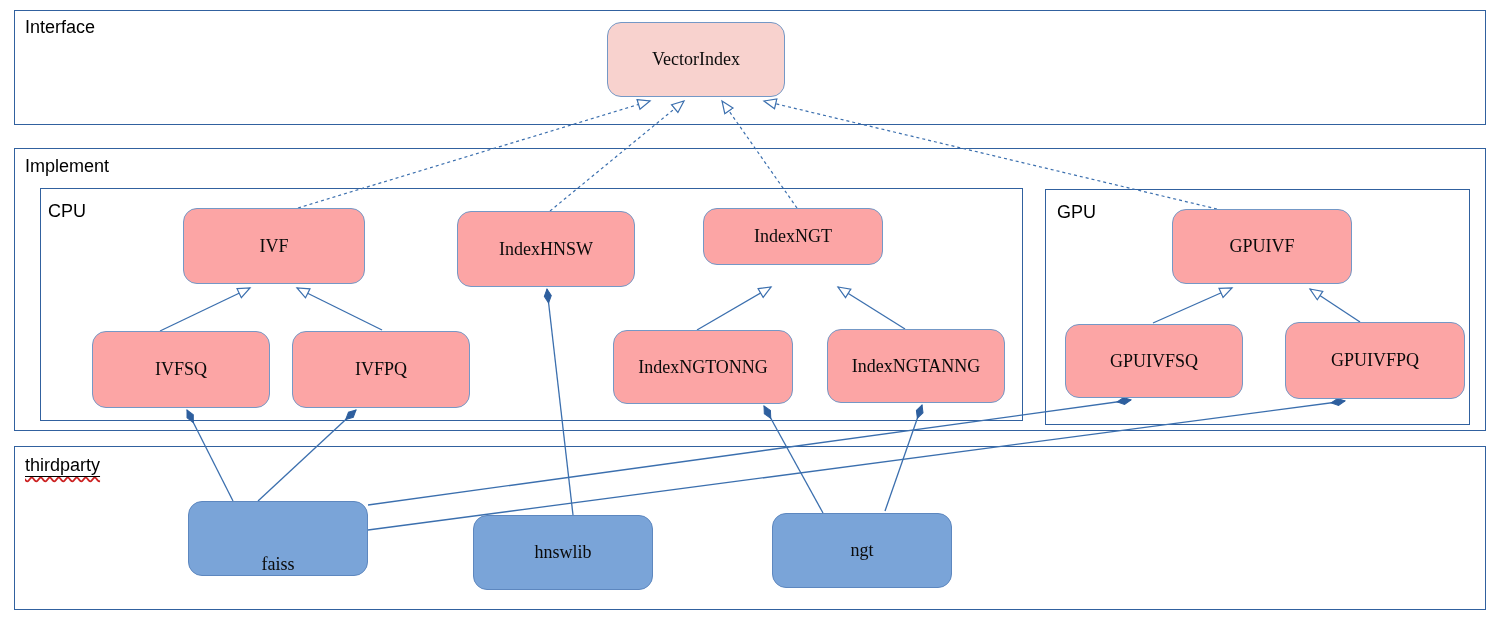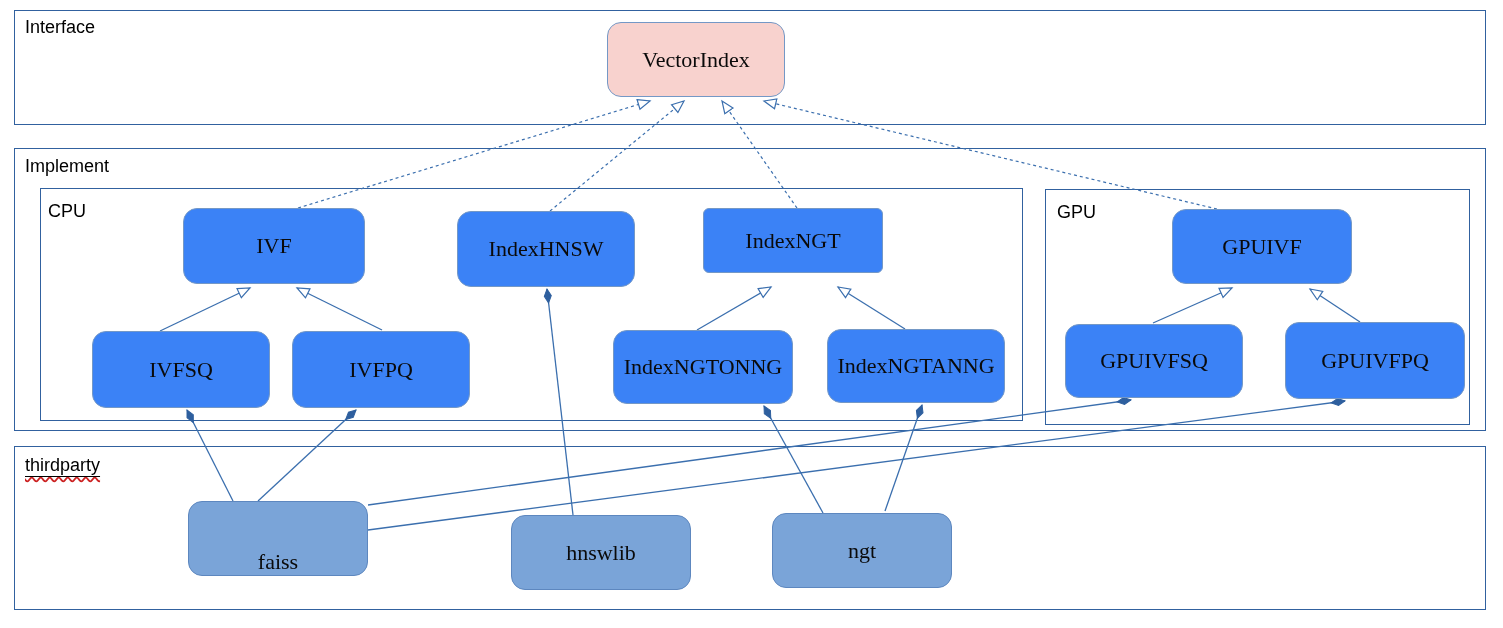--- a/index.html
+++ b/index.html
@@ -4,22 +4,22 @@
 <style>
   html,body{margin:0;padding:0;background:#ffffff;}
   .canvas{position:relative;width:1503px;height:628px;background:#ffffff;overflow:hidden;
           font-family:"Liberation Sans", sans-serif;}
   .container-box{position:absolute;border:1.5px solid #31619f;background:transparent;z-index:1;box-sizing:border-box;}
   .container-label{position:absolute;font-family:"Liberation Sans", sans-serif;font-size:18px;color:#000;z-index:4;white-space:nowrap;}
   .squiggle{text-decoration-line:underline;text-decoration-style:wavy;text-decoration-color:#cc2222;text-underline-offset:5px;}
   .squiggle .inner{text-decoration-line:underline;text-decoration-style:solid;text-decoration-color:#000;}
   .edges{position:absolute;left:0;top:0;z-index:2;}
   .node{position:absolute;border:1px solid #7498c6;border-radius:14px;display:flex;align-items:center;justify-content:center;
-        font-family:"Liberation Serif","DejaVu Serif",serif;font-size:22px;color:#0a0a0a;z-index:3;box-sizing:border-box;}
-  .green{background:#3b82f6;}
+        font-family:"Liberation Serif","DejaVu Serif",serif;font-size:18px;color:#0a0a0a;z-index:3;box-sizing:border-box;}
+  .green{background:#fca5a5;}
   .pink{background:#f8d2ce;}
   .blue{background:#7aa4d8;border-color:#5d87bf;}
 </style>
 </head>
 <body>
 
 <div class="canvas">
 
   <div class="container-box" style="left:14px;top:10px;width:1472px;height:115px;"></div>
   <span class="container-label" style="left:25px;top:17px;">Interface</span>
@@ -72,21 +72,21 @@
   </div>
 
   <div class="node green" style="left:183px;top:208px;width:182px;height:76px;">
     <span>IVF</span>
   </div>
 
   <div class="node green" style="left:457px;top:211px;width:178px;height:76px;">
     <span>IndexHNSW</span>
   </div>
 
-  <div class="node green" style="left:703px;top:208px;width:180px;height:65px;border-radius:6px;">
+  <div class="node green" style="left:703px;top:208px;width:180px;height:57px;">
     <span>IndexNGT</span>
   </div>
 
   <div class="node green" style="left:73px;top:331px;width:178px;height:77px;margin-left:19px;">
     <span>IVFSQ</span>
   </div>
 
   <div class="node green" style="left:292px;top:331px;width:178px;height:77px;">
     <span>IVFPQ</span>
   </div>
@@ -108,21 +108,21 @@
   </div>
 
   <div class="node green" style="left:1267px;top:322px;width:180px;height:77px;margin-left:18px;">
     <span>GPUIVFPQ</span>
   </div>
 
   <div class="node blue" style="left:188px;top:501px;width:180px;height:75px;align-items:flex-end;">
     <span>faiss</span>
   </div>
 
-  <div class="node blue" style="left:511px;top:515px;width:180px;height:75px;">
+  <div class="node blue" style="left:473px;top:515px;width:180px;height:75px;">
     <span>hnswlib</span>
   </div>
 
   <div class="node blue" style="left:772px;top:513px;width:180px;height:75px;text-align:right;">
     <span>ngt</span>
   </div>
 
 </div>
 
 </body></html>

